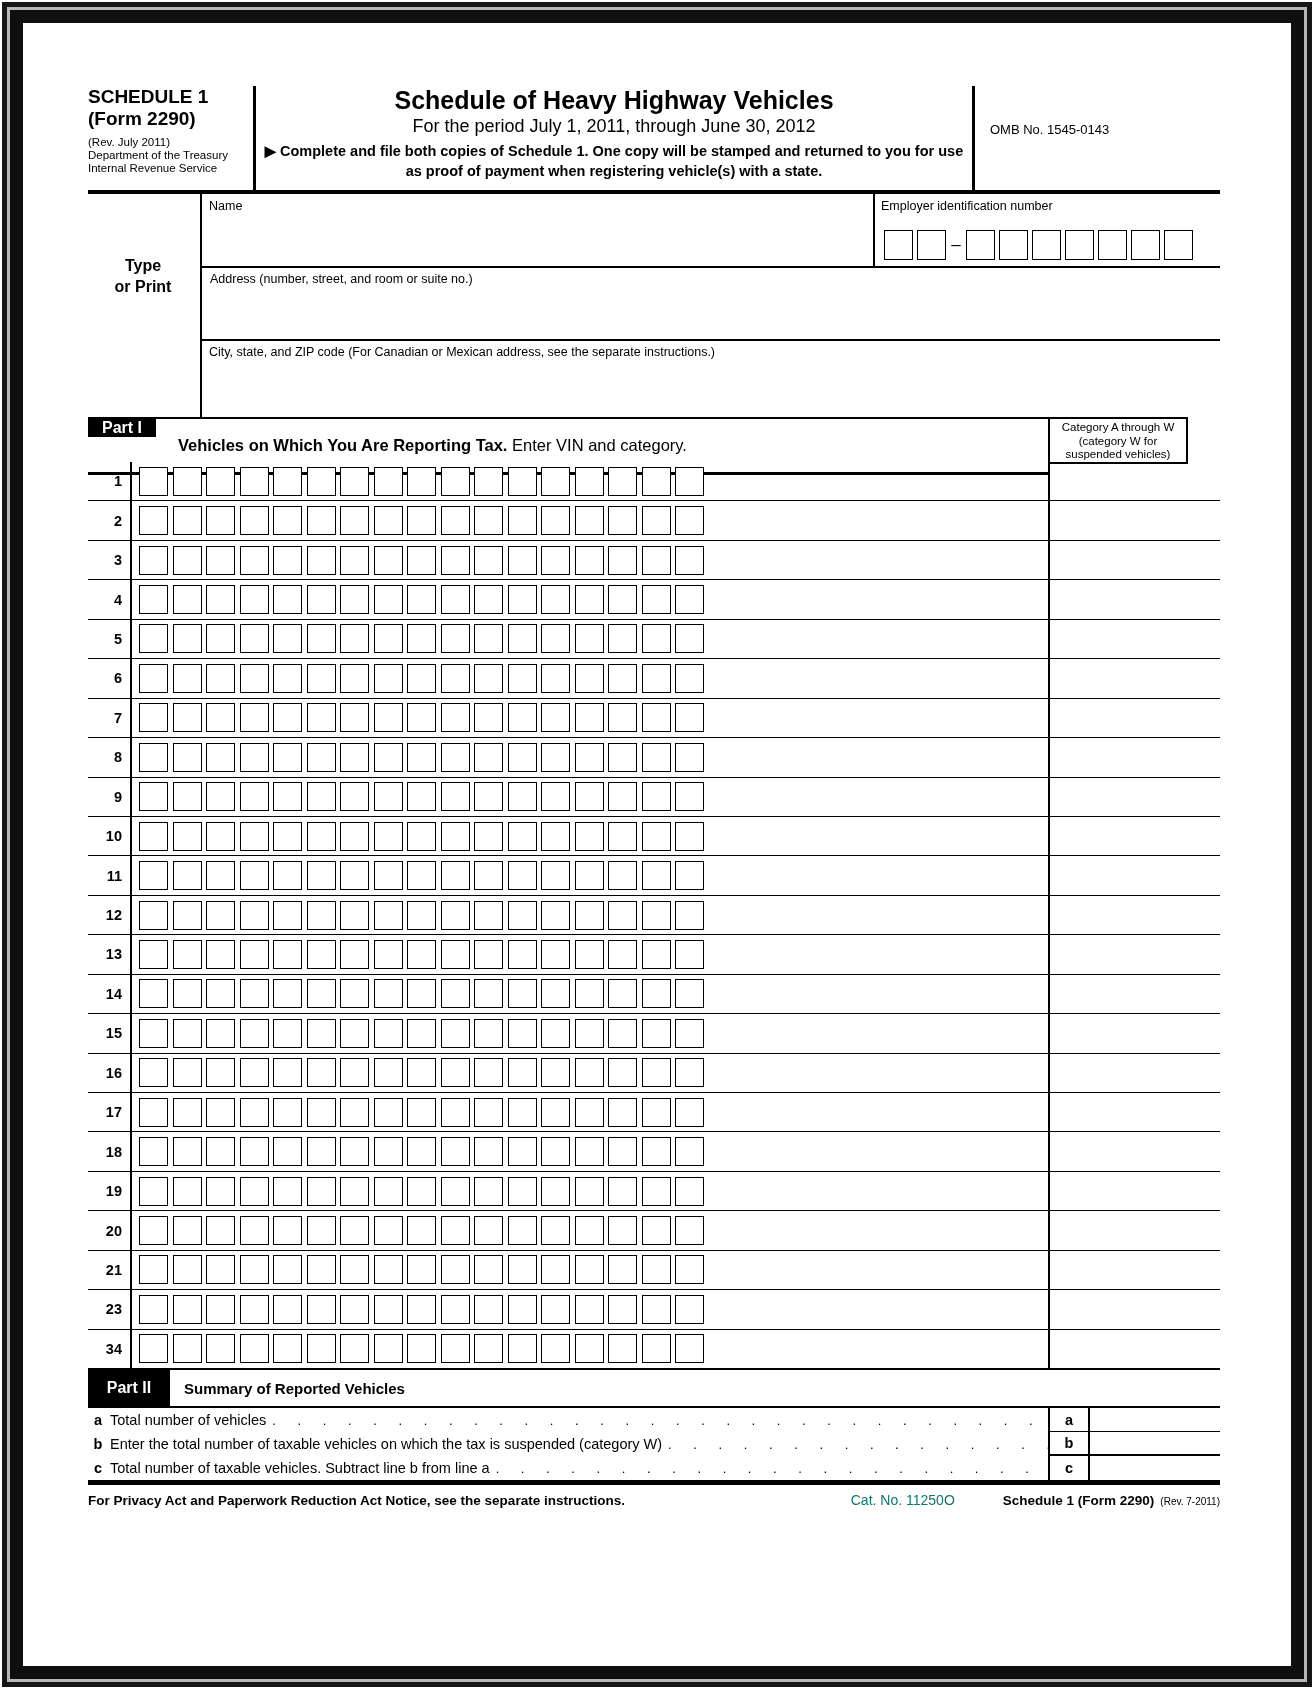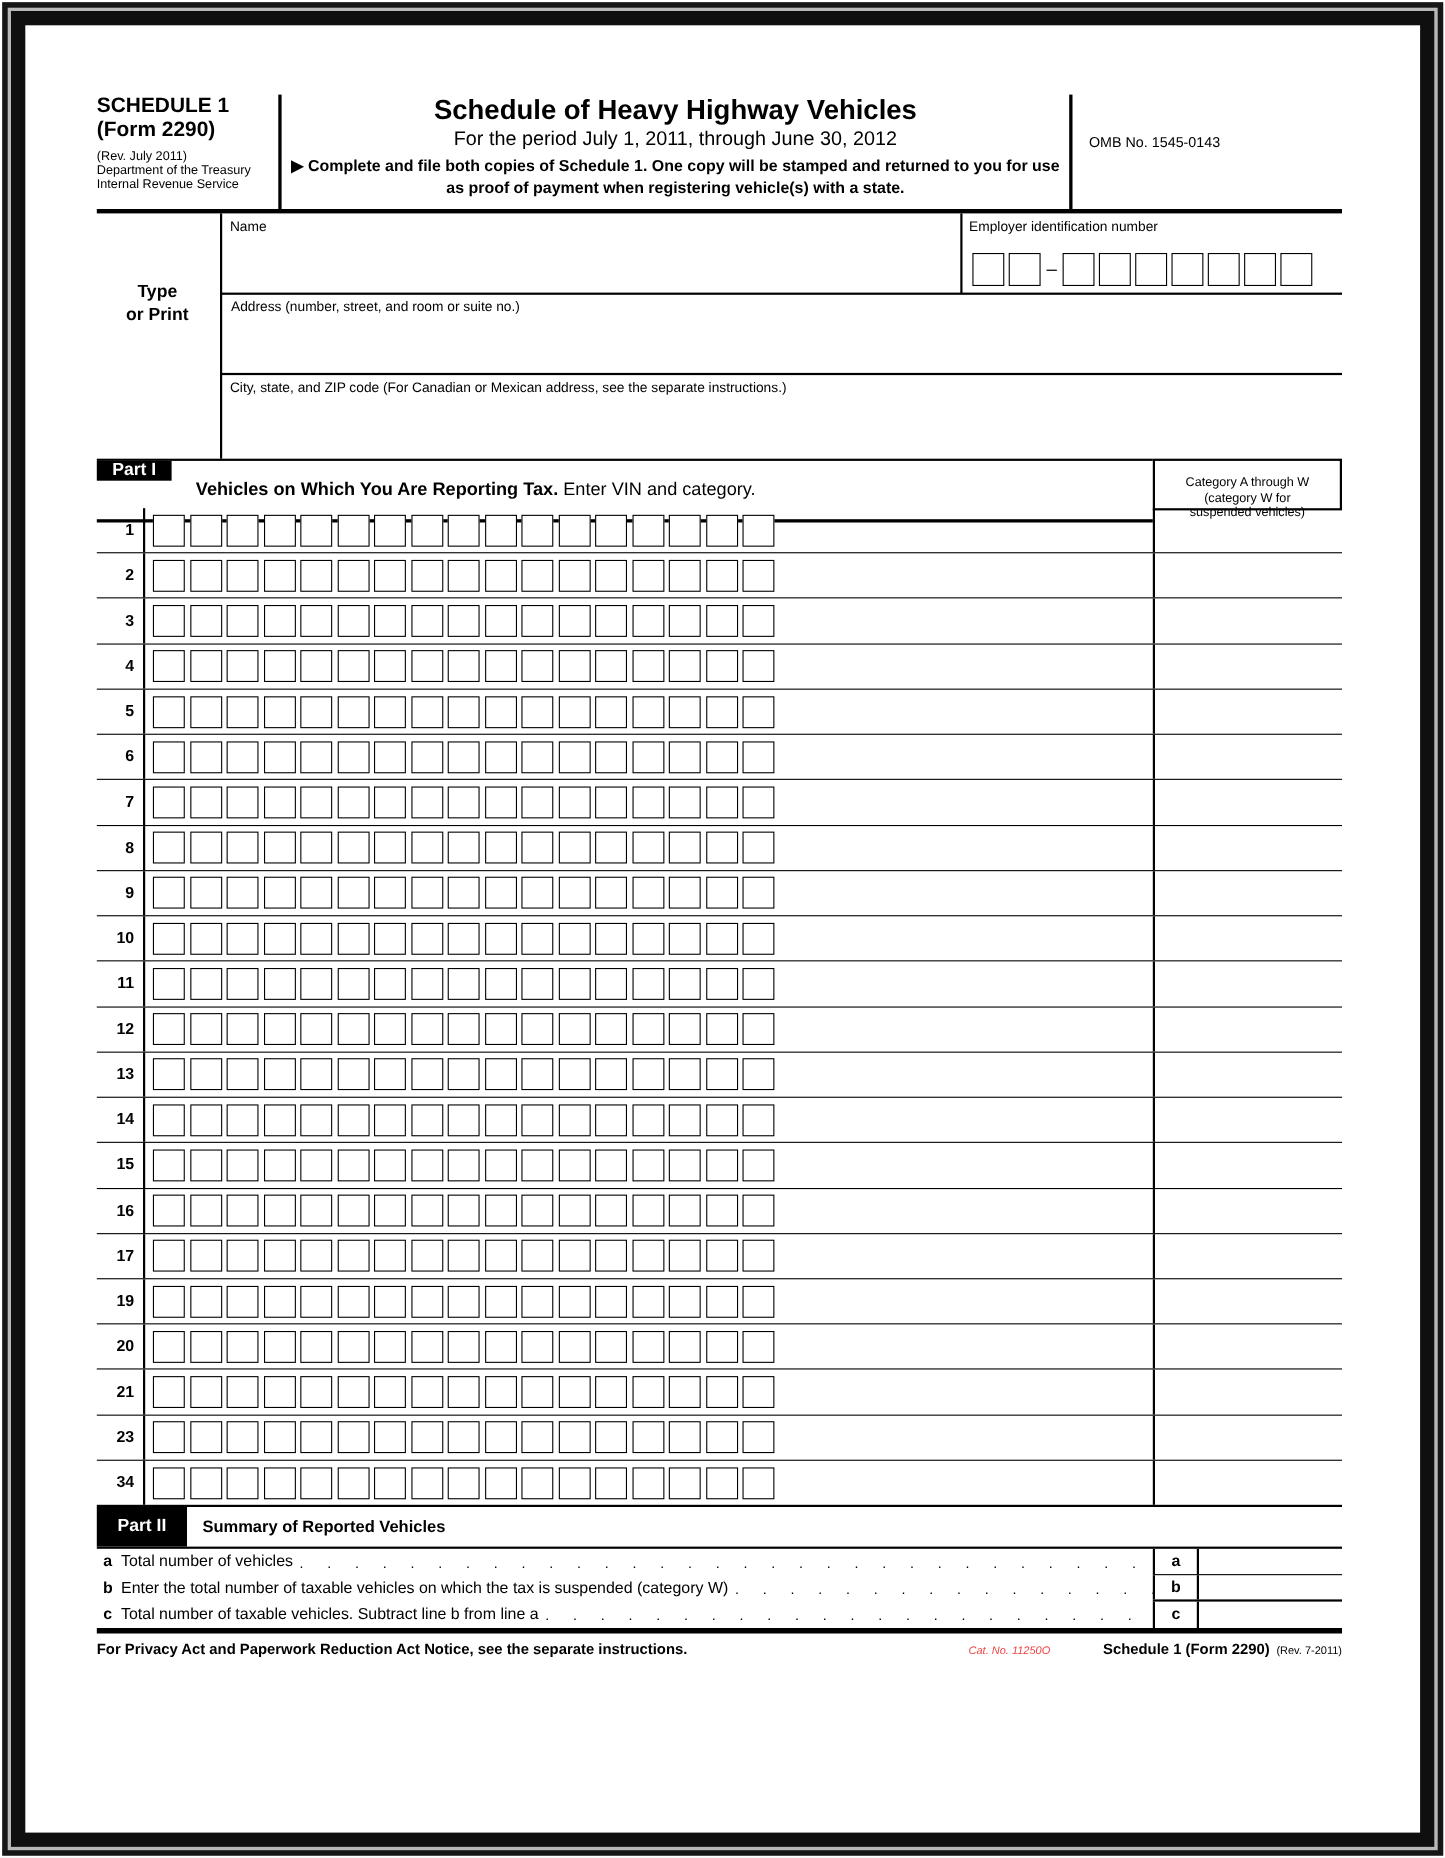--- a/index.html
+++ b/index.html
@@ -45,22 +45,22 @@
   .fill-area { background:transparent; }
 
   
   .part1-bar { left:88px; top:417px; width:960px; height:58px; box-sizing:border-box;
     border-top:2.5px solid #000; border-bottom:3px solid #000; display:flex; align-items:flex-start; }
   .part-label { background:#000; color:#fff; font-weight:bold; font-size:16px;
     display:flex; align-items:center; justify-content:center; }
   .part1-label { width:68px; }
   .part1-heading { align-self:center; margin-left:22px; font-size:16.5px; }
   .hd-bold { font-weight:bold; }
-  .cat-box { left:1048px; top:417px; width:172px; height:47px; box-sizing:border-box;
-    border:2px solid #000; text-align:center; font-size:11.5px; line-height:13.5px; padding-top:14px; }
+  .cat-box { left:1048px; top:417px; width:140px; height:47px; box-sizing:border-box;
+    border:2px solid #000; text-align:center; font-size:11.5px; line-height:13.5px; padding-top:2px; }
   .cat-box span { display:block; }
 
   
   .vin-table { left:88px; top:462px; width:1132px; height:908px; display:flex; flex-direction:column; }
   .vin-row { flex:1; display:flex; align-items:stretch; border-bottom:1.5px solid #000; box-sizing:border-box; }
   .vin-row:last-child { border-bottom-width:2px; }
   .vin-num { width:34px; border-right:2px solid #000; display:flex; align-items:center;
     justify-content:flex-end; padding-right:8px; font-weight:bold; font-size:14.5px; box-sizing:content-box; }
   .vin-boxes { flex:1; display:flex; align-items:center; gap:4.5px; padding-left:7px; }
   .vin-box { width:29px; height:29px; border:1.5px solid #000; box-sizing:border-box; background:#fff; }
@@ -82,21 +82,21 @@
   .sum-row-b .cell-group { border-bottom:2.5px solid #000; }
   .sum-cell-letter { width:42px; border-left:2px solid #000; border-right:2px solid #000; box-sizing:border-box;
     display:flex; align-items:center; justify-content:center; font-weight:bold; }
   .sum-cell-entry { flex:1; }
 
   .rule-bottom { left:88px; top:1480px; width:1132px; height:5px; }
 
   
   .footer { left:88px; top:1492px; width:1132px; display:flex; align-items:baseline; }
   .foot-privacy { font-weight:bold; font-size:13.5px; }
-  .foot-cat { font-size:10px; color:#ef4444; margin-left:auto;font-style:italic; }
+  .foot-cat { font-size:14px; color:#0f766e; margin-left:auto; }
   .foot-sched { font-weight:bold; font-size:13.5px; margin-left:48px; }
   .foot-rev { font-size:10px; margin-left:6px; }
 </style>
 </head>
 <body>
 
 <div class="page">
   <div class="frame-outer"></div>
   <div class="frame-inner"></div>
 
@@ -541,20 +541,43 @@
           <div class="vin-box"></div>
           <div class="vin-box"></div>
           <div class="vin-box"></div>
           <div class="vin-box"></div>
           <div class="vin-box"></div>
           <div class="vin-box"></div>
         </div>
         <div class="vin-cat"></div>
       </div>
       <div class="vin-row">
+        <div class="vin-num">18</div>
+        <div class="vin-boxes">
+          <div class="vin-box"></div>
+          <div class="vin-box"></div>
+          <div class="vin-box"></div>
+          <div class="vin-box"></div>
+          <div class="vin-box"></div>
+          <div class="vin-box"></div>
+          <div class="vin-box"></div>
+          <div class="vin-box"></div>
+          <div class="vin-box"></div>
+          <div class="vin-box"></div>
+          <div class="vin-box"></div>
+          <div class="vin-box"></div>
+          <div class="vin-box"></div>
+          <div class="vin-box"></div>
+          <div class="vin-box"></div>
+          <div class="vin-box"></div>
+          <div class="vin-box"></div>
+        </div>
+        <div class="vin-cat"></div>
+      </div>
+      <div class="vin-row">
         <div class="vin-num">19</div>
         <div class="vin-boxes">
           <div class="vin-box"></div>
           <div class="vin-box"></div>
           <div class="vin-box"></div>
           <div class="vin-box"></div>
           <div class="vin-box"></div>
           <div class="vin-box"></div>
           <div class="vin-box"></div>
           <div class="vin-box"></div>

